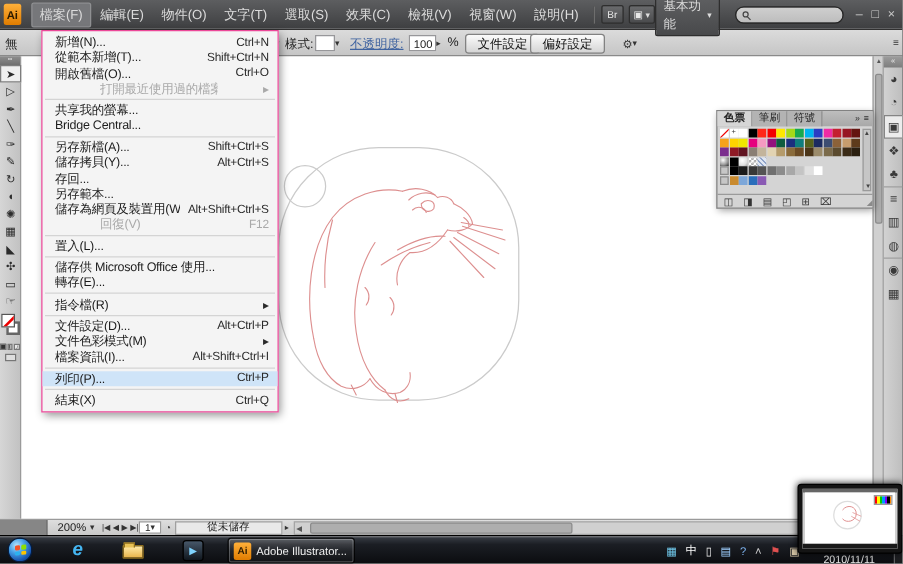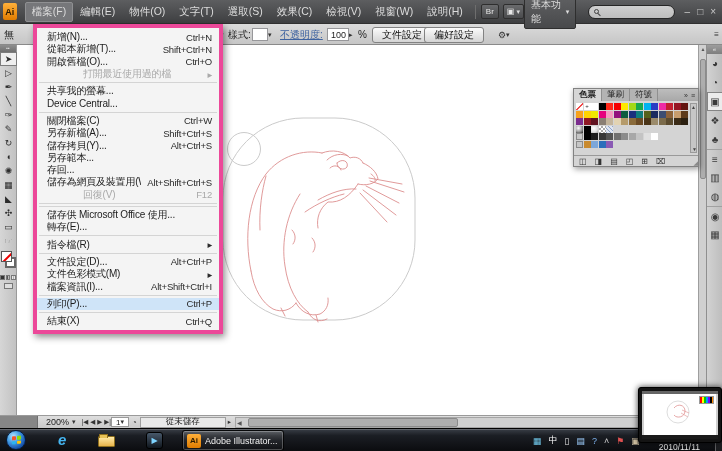--- a/index.html
+++ b/index.html
@@ -59,21 +59,21 @@
   .tool.active{background:#efefef;border:1px solid #7d7d7d;}
   #fill-stroke{position:relative;width:17px;height:24px;margin-top:2px;}
   #fill-chip{position:absolute;left:1px;top:1px;width:11px;height:11px;background:#fff;border:1px solid #555;overflow:hidden;}
   #fill-chip::after{content:"";position:absolute;left:-3px;top:4px;width:18px;height:1.5px;background:#e00;transform:rotate(-45deg);}
   #stroke-chip{position:absolute;left:5px;top:7px;width:11px;height:11px;background:#fff;border:2px solid #666;}
   .mini-row{display:flex;justify-content:center;gap:1px;margin-top:1px;}
   .mini-btn{width:5px;height:5px;border:1px solid #777;background:#e8e8e8;font-size:4px;line-height:4px;text-align:center;color:#333;}
   #screen-mode{width:9px;height:6px;margin:3px auto 0;background:#dedede;border:1px solid #777;}
 
   
-  #file-menu{position:absolute;left:33px;top:24px;width:190px;background:#f4f4f4;border:4px solid #ec4899;
+  #file-menu{position:absolute;left:33px;top:24px;width:190px;background:#f4f4f4;border:1px solid #ec4899;
     box-shadow:2px 3px 7px rgba(0,0,0,.45);padding:3px 0;z-index:40;}
   .fm-row{height:12.3px;display:flex;align-items:center;justify-content:space-between;padding:0 7px 0 10px;
     font-size:10px;color:#1d1d1d;letter-spacing:-.2px;white-space:nowrap;}
   .fm-row .fm-label{overflow:hidden;white-space:nowrap;}
   .fm-row .fm-right{flex:none;font-size:9.5px;color:#2a2a2a;margin-left:6px;}
   .fm-row.dis,.fm-row.dis .fm-right{color:#a9a9a9;margin-left:36px;}
   .fm-row.hl{background:#cfe4f8;}
   .fm-sep{height:1px;background:#d4d4d4;margin:2px 2px;}
 
   
@@ -444,53 +444,53 @@
       <div class="fm-row dis">
         <span class="fm-label">打開最近使用過的檔案(F)</span>
         <span class="fm-right">▸</span>
       </div>
       <div class="fm-sep"></div>
       <div class="fm-row">
         <span class="fm-label">共享我的螢幕...</span>
         <span class="fm-right"></span>
       </div>
       <div class="fm-row">
-        <span class="fm-label">Device Central...</span>
+        <span class="fm-label">Bridge Central...</span>
         <span class="fm-right"></span>
       </div>
       <div class="fm-sep"></div>
-      <div class="fm-row">
-        <span class="fm-label">關閉檔案(C)</span>
-        <span class="fm-right">Ctrl+W</span>
-      </div>
       <div class="fm-row">
         <span class="fm-label">另存新檔(A)...</span>
         <span class="fm-right">Shift+Ctrl+S</span>
       </div>
       <div class="fm-row">
         <span class="fm-label">儲存拷貝(Y)...</span>
         <span class="fm-right">Alt+Ctrl+S</span>
       </div>
       <div class="fm-row">
+        <span class="fm-label">存回...</span>
+        <span class="fm-right"></span>
+      </div>
+      <div class="fm-row">
         <span class="fm-label">另存範本...</span>
-        <span class="fm-right"></span>
-      </div>
-      <div class="fm-row">
-        <span class="fm-label">存回...</span>
         <span class="fm-right"></span>
       </div>
       <div class="fm-row">
         <span class="fm-label">儲存為網頁及裝置用(W)...</span>
         <span class="fm-right">Alt+Shift+Ctrl+S</span>
       </div>
       <div class="fm-row dis">
         <span class="fm-label">回復(V)</span>
         <span class="fm-right">F12</span>
       </div>
       <div class="fm-sep"></div>
+      <div class="fm-row">
+        <span class="fm-label">置入(L)...</span>
+        <span class="fm-right"></span>
+      </div>
       <div class="fm-sep"></div>
       <div class="fm-row">
         <span class="fm-label">儲存供 Microsoft Office 使用...</span>
         <span class="fm-right"></span>
       </div>
       <div class="fm-row">
         <span class="fm-label">轉存(E)...</span>
         <span class="fm-right"></span>
       </div>
       <div class="fm-sep"></div>

